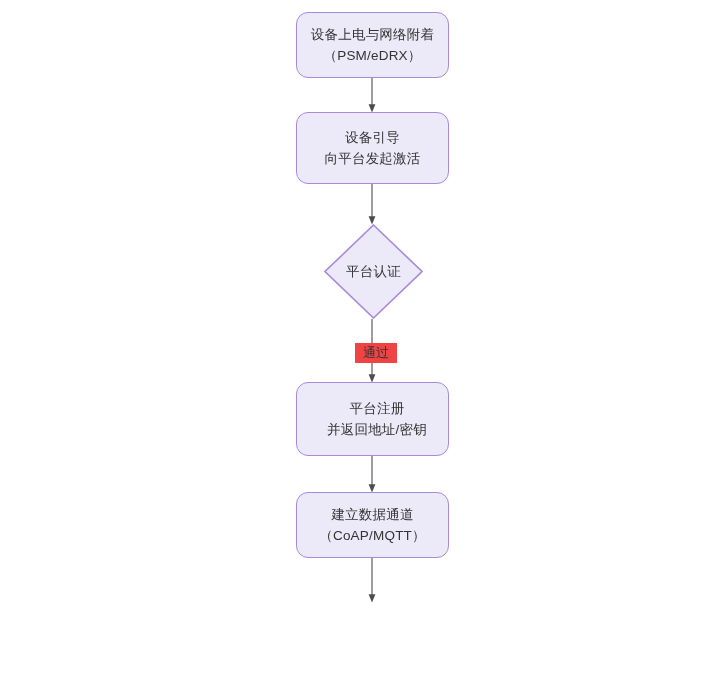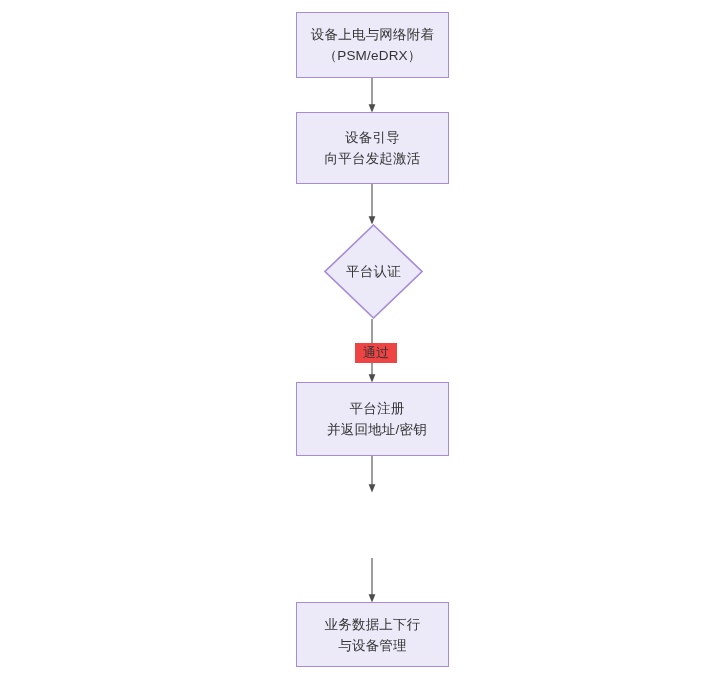--- a/index.html
+++ b/index.html
@@ -38,21 +38,21 @@
     box-sizing: border-box;
     display: flex;
     align-items: center;
     justify-content: center;
     text-align: center;
   }
 
   .node-box {
     background: #ECEAF9;
     border: 1.6px solid #A78BD9;
-    border-radius: 0;
+    border-radius: 12px;
   }
 
   .node-label {
     color: #333333;
     font-size: 13.5px;
     line-height: 21px;
     letter-spacing: 0.2px;
     white-space: pre-line;
     padding: 0 6px;
   }
@@ -126,19 +126,19 @@
 
   <div class="edge-label" style="left:355px; top:343px; width:36px;">
     <span>通过</span>
   </div>
 
   <div class="node node-box" style="left:296px; top:382px; width:153px; height:74px;padding-left:9px;">
     <span class="node-label">平台注册
 并返回地址/密钥</span>
   </div>
 
+  <div class="node node-box" style="left:296px; top:492px; width:153px; height:66px;">
+    <span class="node-label">建立数据通道
+（CoAP/MQTT）</span>
+  </div>
 
-  <div class="node node-box" style="left:296px; top:602px; width:153px; height:65px;">
-    <span class="node-label">业务数据上下行
-与设备管理</span>
-  </div>
 
 </div>
 
 </body></html>

